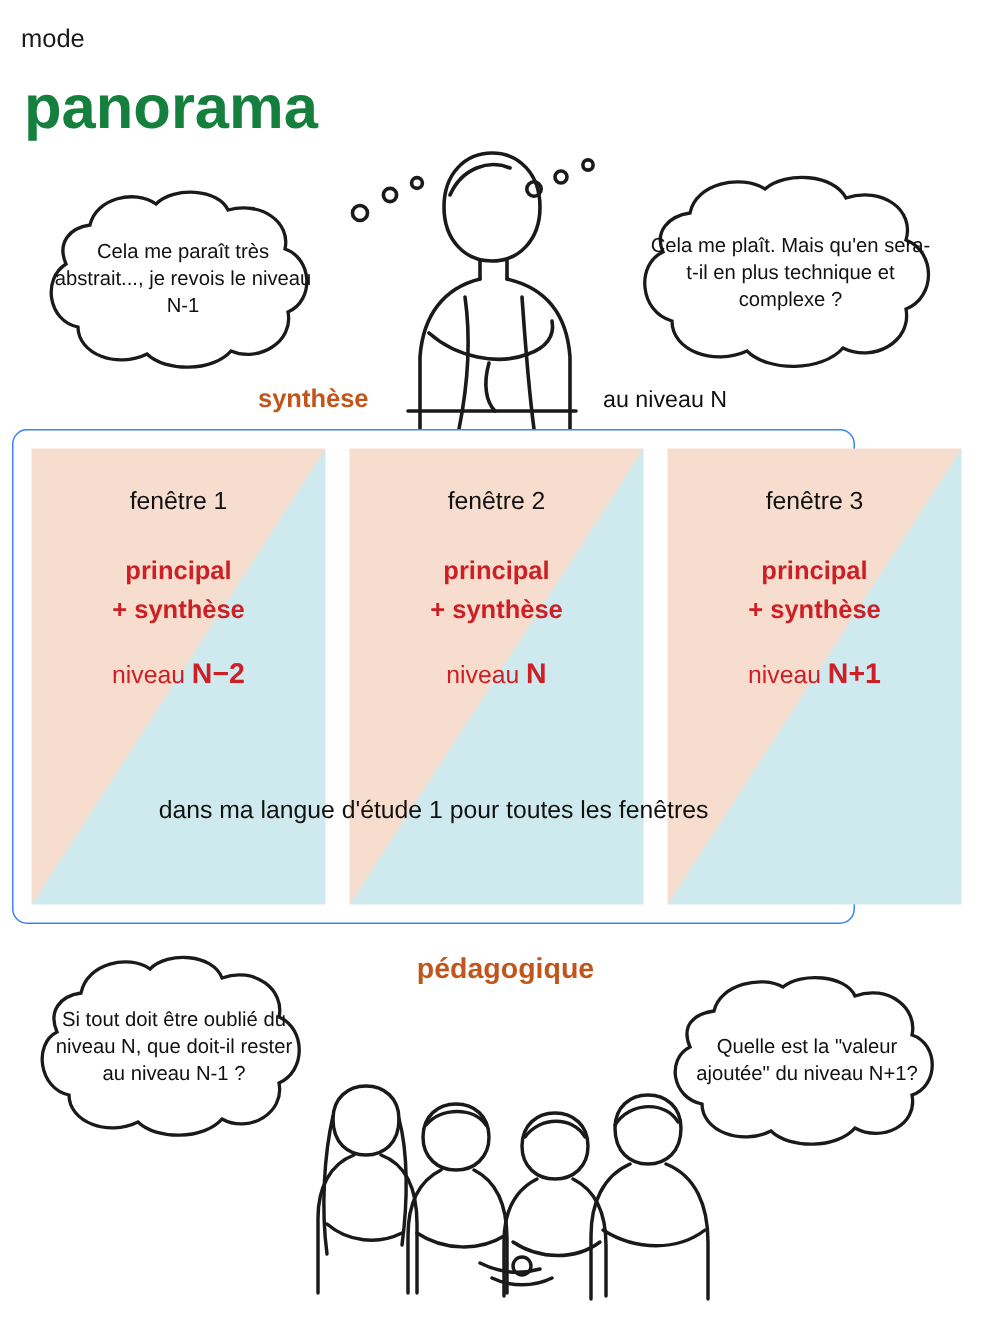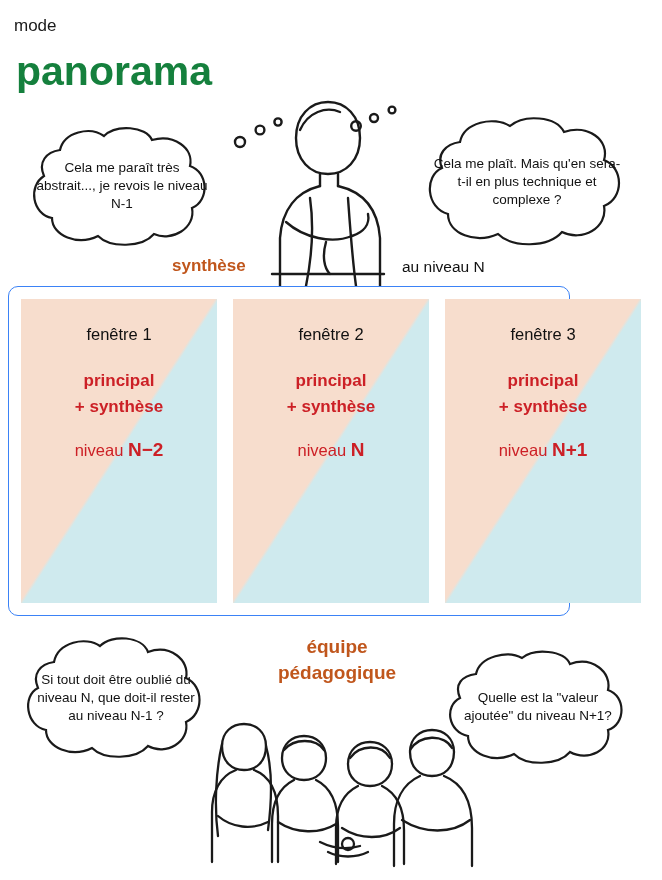--- a/index.html
+++ b/index.html
@@ -253,25 +253,25 @@
 
       <div class="win win-3">
         <div class="win-title">fenêtre 3</div>
         <div class="win-main">
           <div>principal</div>
           <div>+ synthèse</div>
         </div>
         <div class="win-level"><span>niveau </span><span class="lvl">N+1</span></div>
       </div>
 
+      <div class="panel-footer">dans ma langue d'étude 1 pour toutes les fenêtres</div>
     </div>
   </div>
 
   <div class="role-team">
-    <div>équipe</div>
     <div>pédagogique</div>
   </div>
 
   <div class="bubble" id="bubble-team-left">
     <svg viewBox="0 0 196 128" width="196" height="128" fill="#ffffff" stroke="#1a1a1a" stroke-width="2.2">
       <path d="M36 28 C40 8 68 2 82 12 C94 0 124 2 130 18 C152 10 172 26 168 44 C186 52 186 80 168 88 C172 108 148 122 130 112 C118 126 86 126 74 114 C54 124 28 114 28 96 C8 92 4 62 20 54 C14 40 22 30 36 28 Z"></path>
     </svg>
     <div class="btext">Si tout doit être oublié du niveau N, que doit-il rester au niveau N-1 ?</div>
   </div>
 

